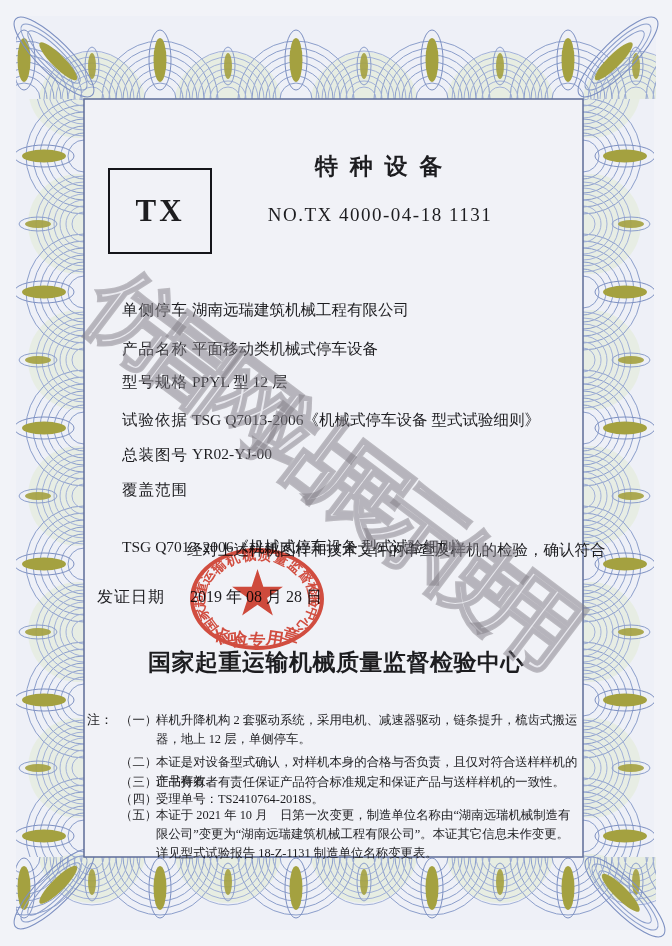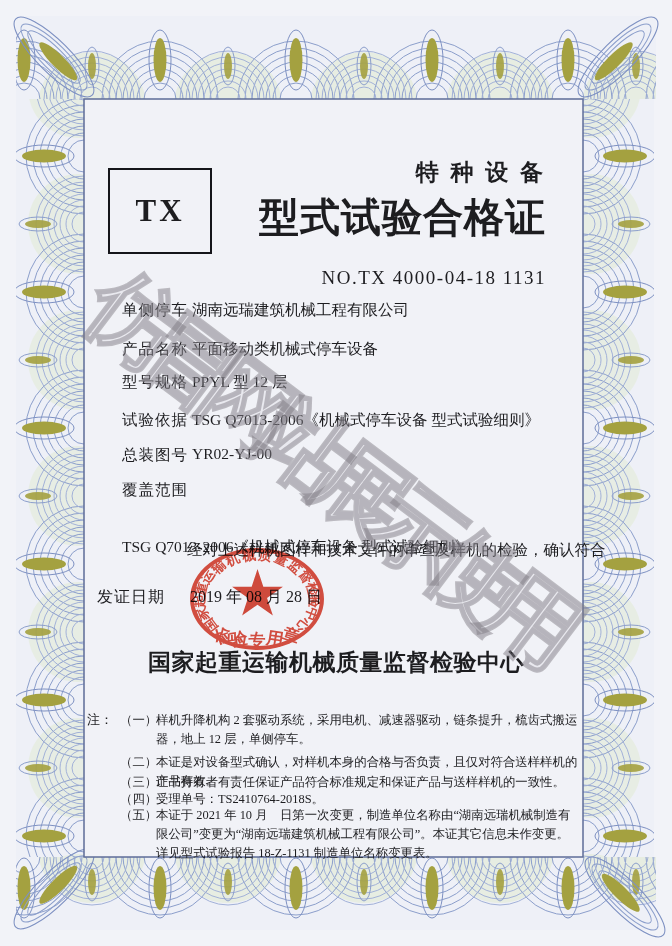--- a/index.html
+++ b/index.html
@@ -4,21 +4,21 @@
 <style>
   html,body{margin:0;padding:0;background:#e7e9f0;}
   .page{position:relative;width:672px;height:946px;background:#f2f3f8;overflow:hidden;
         font-family:"Liberation Serif","DejaVu Serif",serif;color:#1d1d20;}
   .border-svg{position:absolute;left:0;top:0;z-index:0;}
   .layer{position:absolute;left:0;top:0;width:672px;height:946px;}
   .content{z-index:2;}
   
   .tx-box{position:absolute;left:108px;top:168px;width:100px;height:82px;border:2.5px solid #15151a;
           display:flex;align-items:center;justify-content:center;font-weight:bold;font-size:31px;letter-spacing:3px;}
-  .head{position:absolute;left:214px;top:157px;width:332px;text-align:right;}
+  .head{position:absolute;left:214px;top:151px;width:332px;text-align:center;}
   .subtitle{font-size:23px;font-weight:bold;letter-spacing:3px;}
   .title{font-size:40px;font-weight:bold;letter-spacing:1px;margin-top:2px;white-space:nowrap;}
   .cert-no{font-size:19px;letter-spacing:1.5px;margin-top:22px;}
   
   .frow{position:absolute;left:122px;font-size:15.5px;display:flex;white-space:nowrap;}
   .frow .lab{width:70px;letter-spacing:1px;flex:none;}
   .r1{top:300px}.r2{top:339px}.r3{top:372px}.r4{top:410px}.r5{top:445px}.r6{top:480px}
   .concl1{position:absolute;left:187px;top:516px;font-size:15.5px;white-space:nowrap;margin-top:24px;}
   .concl2{position:absolute;left:122px;top:537px;font-size:15.5px;white-space:nowrap;}
   .date-lab{position:absolute;left:97px;top:587px;font-size:16px;letter-spacing:1px;}
@@ -208,21 +208,20 @@
     <use href="#leaf" transform="translate(625,897) rotate(45)"></use>
     <rect x="84" y="99" width="499" height="758" fill="#f1f2f7" stroke="#5e6c98" stroke-width="1.5"></rect>
   </svg>
 
   <div class="layer content">
     <div class="tx-box">
       <span>TX</span>
     </div>
     <div class="head">
       <div class="subtitle">特 种 设 备</div>
-      <div class="title">型式试验合格证</div>
       <div class="cert-no">NO.TX 4000-04-18 1131</div>
     </div>
 
     <div class="frow r1">
       <span class="lab">单侧停车</span>
       <span class="val">湖南远瑞建筑机械工程有限公司</span>
     </div>
     <div class="frow r2">
       <span class="lab">产品名称</span>
       <span class="val">平面移动类机械式停车设备</span>

